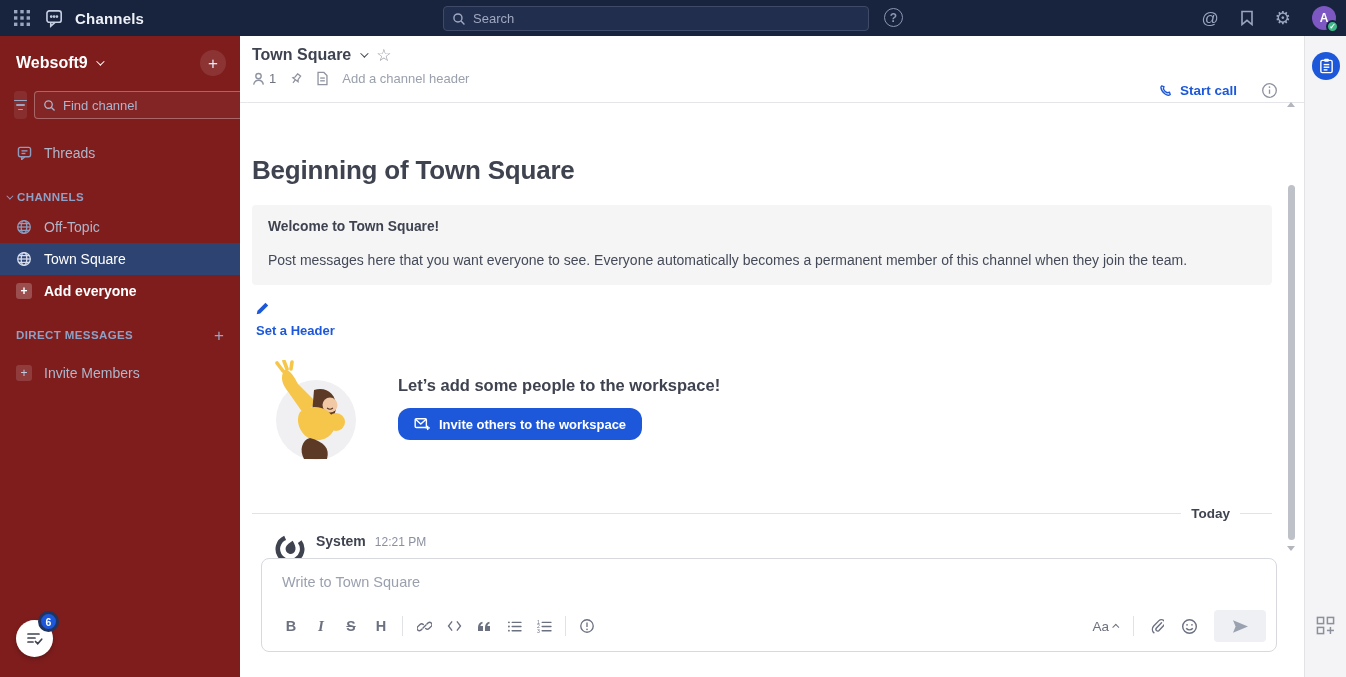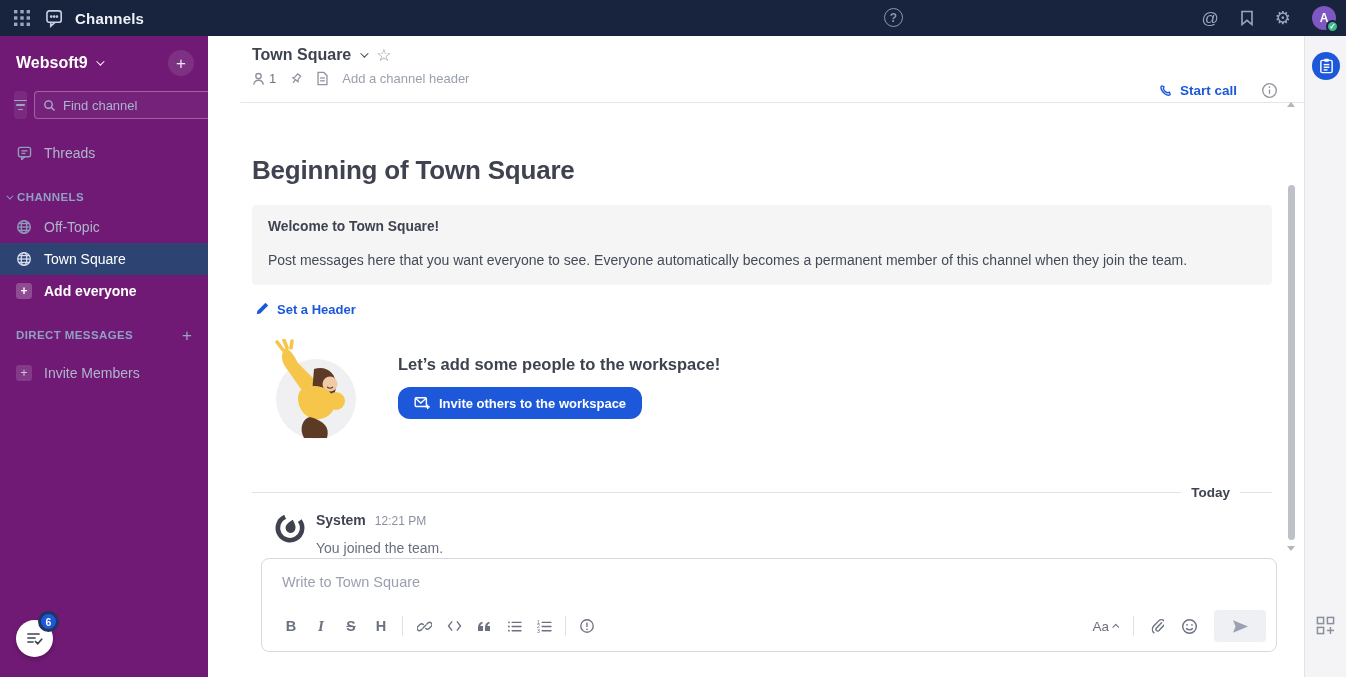--- a/index.html
+++ b/index.html
@@ -15,21 +15,21 @@
   .tb-search { position:absolute; left:443px; top:6px; width:426px; height:25px; background:#222e4d; border:1px solid #3e4a68; border-radius:4px; display:flex; align-items:center; padding:0 8px; gap:7px; }
   .tb-search input { flex:1; background:transparent; border:none; outline:none; color:#dfe3ec; font-size:13px; font-family:inherit; }
   .tb-search input::placeholder { color:#9fa8c2; }
   .tb-help { position:absolute; left:884px; top:8px; width:19px; height:19px; border:1.5px solid #8b97b5; border-radius:50%; color:#8b97b5; font-size:12px; font-weight:bold; display:flex; align-items:center; justify-content:center; background:none; cursor:pointer; }
   .tb-right { position:absolute; right:10px; top:0; height:36px; display:flex; align-items:center; gap:21px; }
   .tb-glyph { font-size:16px; color:#9aa5c0; line-height:1; }
   .avatar { position:relative; width:24px; height:24px; border-radius:50%; background:#7d57c2; color:#fff; font-size:12px; font-weight:bold; display:flex; align-items:center; justify-content:center; cursor:pointer; }
   .status-dot { position:absolute; right:-3px; bottom:-3px; width:13px; height:13px; border-radius:50%; background:#3db887; border:2px solid #18233d; color:#fff; font-size:8px; display:flex; align-items:center; justify-content:center; line-height:1; }
 
   
-  .sidebar { position:absolute; top:36px; left:0; width:208px; height:641px; background:#701a75; color:#aeb6c9; z-index:20; }
+  .sidebar { position:absolute; top:36px; left:0; width:240px; height:641px; background:#7f1d1d; color:#aeb6c9; z-index:20; }
   .team-row { display:flex; align-items:center; justify-content:space-between; padding:14px 14px 0 16px; }
   .team-name { color:#fff; font-weight:bold; font-size:16px; display:flex; align-items:center; gap:8px; cursor:pointer; }
   .chev { display:inline-block; width:6px; height:6px; border-right:1.5px solid currentColor; border-bottom:1.5px solid currentColor; transform:rotate(45deg) translateY(-2px); }
   .team-plus { width:26px; height:26px; border-radius:50%; background:rgba(255,255,255,.1); border:none; color:#e7ebf4; font-size:17px; line-height:1; cursor:pointer; }
   .find-row { display:flex; align-items:center; gap:7px; margin:15px 12px 0 14px; }
   .filter-btn { width:28px; height:28px; border:none; border-radius:4px; background:rgba(255,255,255,.08); display:flex; flex-direction:column; justify-content:center; align-items:center; gap:3px; cursor:pointer; }
   .filter-btn span { display:block; height:1.6px; background:#9aa5c2; border-radius:1px; }
   .find-box { flex:1; height:28px; border:1px solid rgba(255,255,255,.3); border-radius:4px; display:flex; align-items:center; gap:7px; padding:0 8px; background:rgba(255,255,255,.04); }
   .find-box input { flex:1; min-width:0; background:transparent; border:none; outline:none; color:#e7ebf4; font-size:13px; font-family:inherit; }
   .find-box input::placeholder { color:#aab4cd; }
@@ -60,21 +60,21 @@
   .sub-icon-btn { background:none; border:none; color:#8f939f; display:flex; cursor:pointer; padding:0; }
   .add-header-text { color:#9aa0ac; cursor:pointer; }
   .header-right { position:absolute; right:26px; top:22px; display:flex; align-items:center; gap:24px;margin-top:24px; }
   .start-call { display:flex; align-items:center; gap:7px; background:none; border:none; color:#1c58d9; font-size:13.5px; font-weight:600; font-family:inherit; cursor:pointer; }
 
   .content { position:absolute; top:67px; left:0; right:0; bottom:119px; padding:0 32px 0 12px; overflow:hidden; }
   .intro-heading { margin-top:52px; font-size:26px; font-weight:bold; color:#3f4350; letter-spacing:-.2px; }
   .welcome-box { margin-top:19px; background:#f5f5f5; border-radius:4px; padding:14px 16px 17px; }
   .welcome-title { font-size:13.8px; font-weight:bold; color:#3f4350; }
   .welcome-body { margin-top:18px; font-size:14px; color:#444a58; }
-  .set-header { display:flex; gap:8px; margin:17px 0 0 4px; background:none; border:none; color:#1c58d9; font-size:13px; font-weight:600; font-family:inherit; cursor:pointer; }
+  .set-header { display:flex; gap:8px; margin:17px 0 0 4px; background:none; border:none; color:#1c58d9; font-size:13px; font-weight:600; font-family:inherit; cursor:pointer;flex-direction:column; }
   .invite-row { display:flex; align-items:flex-start; margin:22px 0 0 18px; gap:42px; }
   .invite-col { padding-top:16px; }
   .invite-heading { font-size:16.5px; font-weight:bold; color:#3f4350; }
   .invite-btn { margin-top:13px; display:flex; align-items:center; gap:9px; background:#1c58d9; color:#fff; border:none; border-radius:12px; height:32px; padding:0 16px; font-size:13px; font-weight:bold; font-family:inherit; cursor:pointer; }
   .date-divider { display:flex; align-items:center; gap:10px; margin-top:44px; }
   .date-divider .line { flex:1; height:1px; background:#e3e3e6; }
   .date-divider .lbl { font-size:13.5px; font-weight:bold; color:#3f4350; }
   .msg-row { display:flex; gap:10px; margin:12px 0 0 22px; }
   .msg-avatar { width:32px; height:32px; flex:none; cursor:pointer; }
   .msg-head { display:flex; align-items:baseline; gap:9px; }
@@ -136,20 +136,29 @@
           <svg width="21" height="19" viewBox="0 0 22 20" fill="none" stroke="#c6cee2" stroke-width="1.7">
               <rect x="2" y="2" width="15" height="12" rx="2.5"></rect>
               <path d="M6 14v4l4.5-4" fill="none"></path>
               <circle cx="6.5" cy="8" r="0.6" fill="#c6cee2"></circle>
               <circle cx="9.5" cy="8" r="0.6" fill="#c6cee2"></circle>
               <circle cx="12.5" cy="8" r="0.6" fill="#c6cee2"></circle>
             </svg>
         </span>
         <span class="app-title">Channels</span>
       </div>
+    </div>
+    <div class="tb-search">
+      <span>
+        <svg width="14" height="14" viewBox="0 0 16 16" fill="none" stroke="#9fa8c2" stroke-width="1.6">
+            <circle cx="6.8" cy="6.8" r="4.6"></circle>
+            <line x1="10.4" y1="10.4" x2="14.2" y2="14.2"></line>
+          </svg>
+      </span>
+      <input type="text" placeholder="Search" style="">
     </div>
     <button class="tb-help">?</button>
     <div class="tb-right">
       <button class="tb-iconbtn tb-glyph" style="font-size:17px;">@</button>
       <button class="tb-iconbtn">
         <svg width="14" height="16" viewBox="0 0 14 16" fill="none" stroke="#9aa5c0" stroke-width="1.6">
             <path d="M2 1.5h10v13l-5-4.2-5 4.2z"></path>
           </svg>
       </button>
       <button class="tb-iconbtn tb-glyph" style="font-size:18px;">⚙</button>

